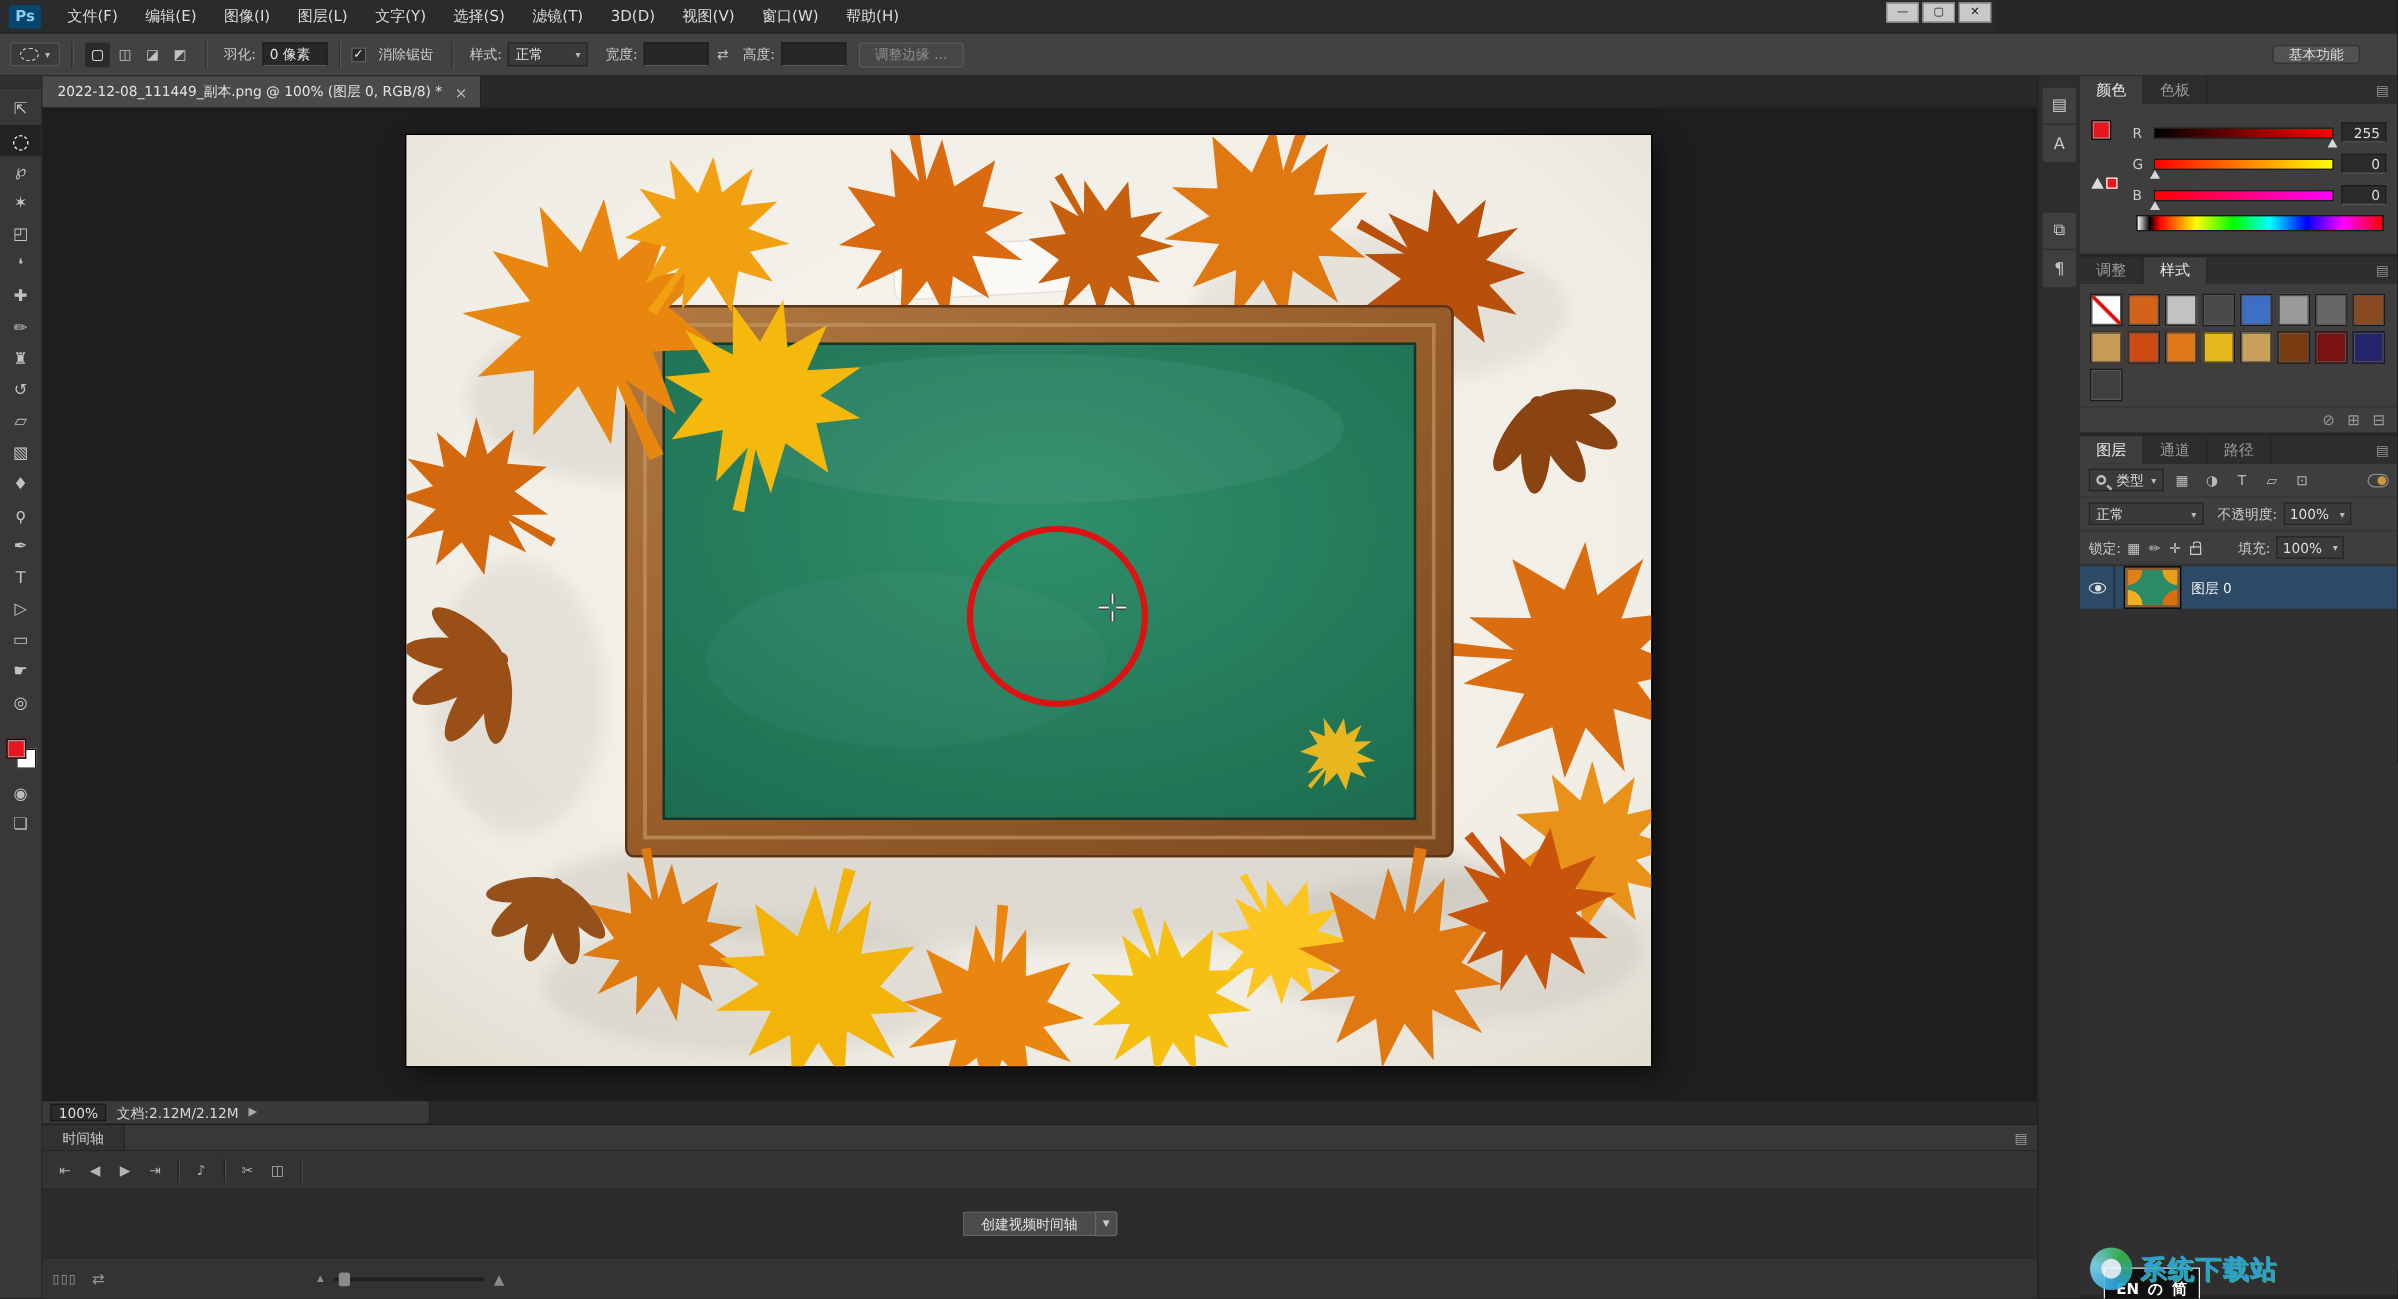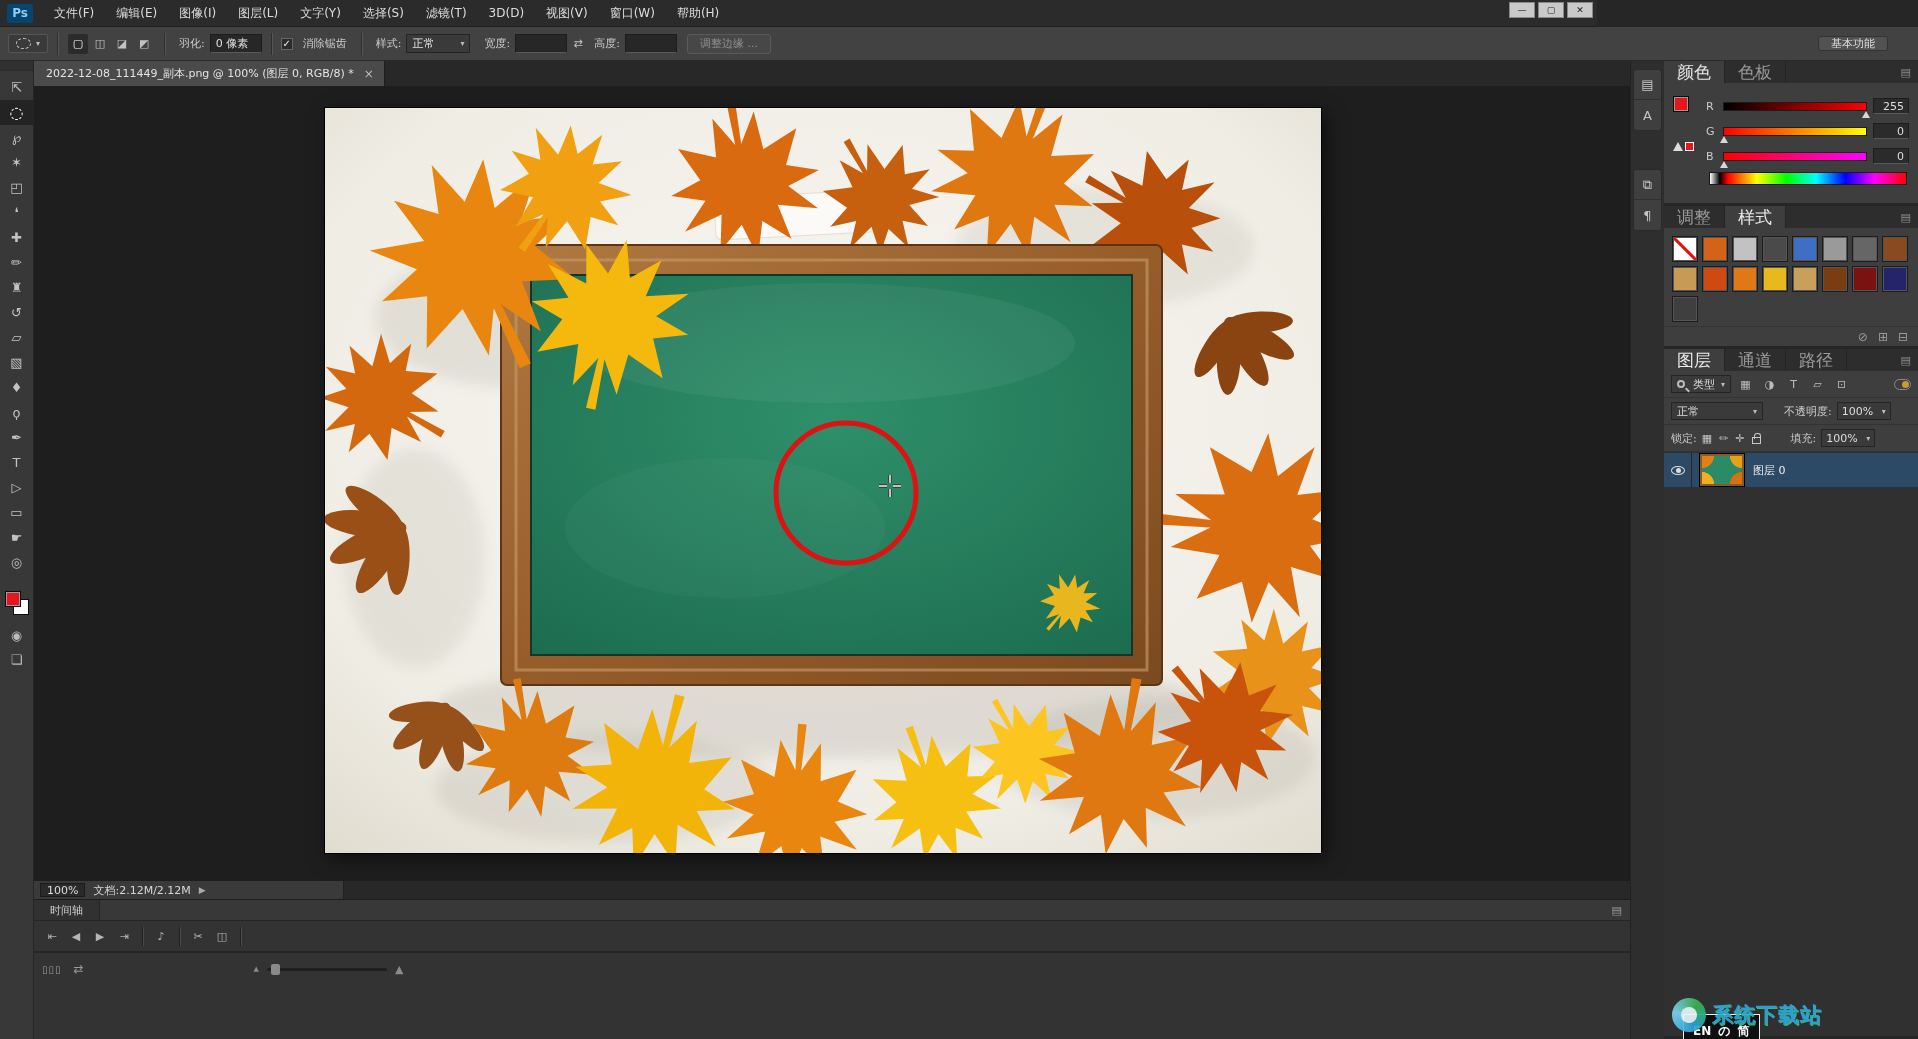--- a/index.html
+++ b/index.html
@@ -79,21 +79,21 @@
 .panel-strip{position:absolute;left:1630px;top:61px;width:34px;height:978px;background:#2e2e2e;border-left:1px solid #222;display:flex;flex-direction:column;align-items:center;padding-top:8px;gap:6px}
 .strip-group{background:#3f3f3f;border:1px solid #2a2a2a;border-radius:3px;display:flex;flex-direction:column}
 .strip-btn{width:27px;height:30px;display:flex;align-items:center;justify-content:center;color:#c6c6c6;font-size:13px;border-bottom:1px solid #2f2f2f}
 .strip-btn:last-child{border-bottom:none}
 .strip-gap{height:26px}
 
 
 .panels{position:absolute;left:1664px;top:61px;width:254px;height:978px;background:#262626;display:flex;flex-direction:column}
 .panel-group{background:#3e3e3e;margin-bottom:3px;display:flex;flex-direction:column}
 .p-tabs{height:22px;background:#2d2d2d;display:flex;align-items:stretch}
-.p-tab{display:flex;align-items:center;padding:0 13px;font-size:17px;color:#9a9a9a;background:#2d2d2d;border-right:1px solid #242424}
+.p-tab{display:flex;align-items:center;padding:0 13px;font-size:12px;color:#9a9a9a;background:#2d2d2d;border-right:1px solid #242424}
 .p-tab.active{background:#3e3e3e;color:#e8e8e8}
 .p-menu{margin-left:auto;display:flex;align-items:center;padding-right:7px;color:#8d8d8d;font-size:11px}
 
 
 .color-group{height:142px}
 .color-content{display:flex;padding:13px 9px 6px 8px;gap:6px}
 .color-swatches{width:28px;position:relative}
 .gamut{position:absolute;left:1px;top:46px;display:flex;align-items:flex-end;gap:2px}
 .gamut-tri{width:0;height:0;border-left:5px solid transparent;border-right:5px solid transparent;border-bottom:9px solid #ddd}
 .gamut-sw{width:9px;height:9px;border:1px solid #fff}
@@ -384,20 +384,26 @@
       <div class="tl-btn">◀</div>
       <div class="tl-btn">▶</div>
       <div class="tl-btn">⇥</div>
       <div class="tl-sep"></div>
       <div class="tl-btn">♪</div>
       <div class="tl-sep"></div>
       <div class="tl-btn">✂</div>
       <div class="tl-btn">◫</div>
       <div class="tl-sep"></div>
     </div>
+    <div class="tl-track">
+      <div class="create-wrap">
+        <div class="create-btn">创建视频时间轴</div>
+        <div class="create-dd">▼</div>
+      </div>
+    </div>
     <div class="tl-footer">
       <span style="font-size:10px;letter-spacing:1px">▯▯▯</span>
       <span style="margin-left:12px">⇄</span>
       <div class="tl-zoom">
         <span class="zoom-sm">▲</span>
         <div class="tl-zoom-track">
           <div class="tl-zoom-thumb"></div>
         </div>
         <span class="zoom-lg">▲</span>
       </div>
@@ -509,21 +515,21 @@
         <span class="ficon">T</span>
         <span class="ficon">▱</span>
         <span class="ficon">⊡</span>
         <span class="filter-toggle"></span>
       </div>
       <div class="lrow">
         <div class="filter-dd blend-dd">
           <span>正常</span>
           <span class="dd-caret" style="margin-left:auto">▾</span>
         </div>
-        <span style="margin-left:16px">不透明度:</span>
+        <span style="margin-left:6px">不透明度:</span>
         <div class="small-dd">
           <span>100%</span>
           <span class="dd-caret">▾</span>
         </div>
       </div>
       <div class="lrow">
         <span>锁定:</span>
         <div class="lock-ic-box">
           <span>▦</span>
           <span>✏</span>

